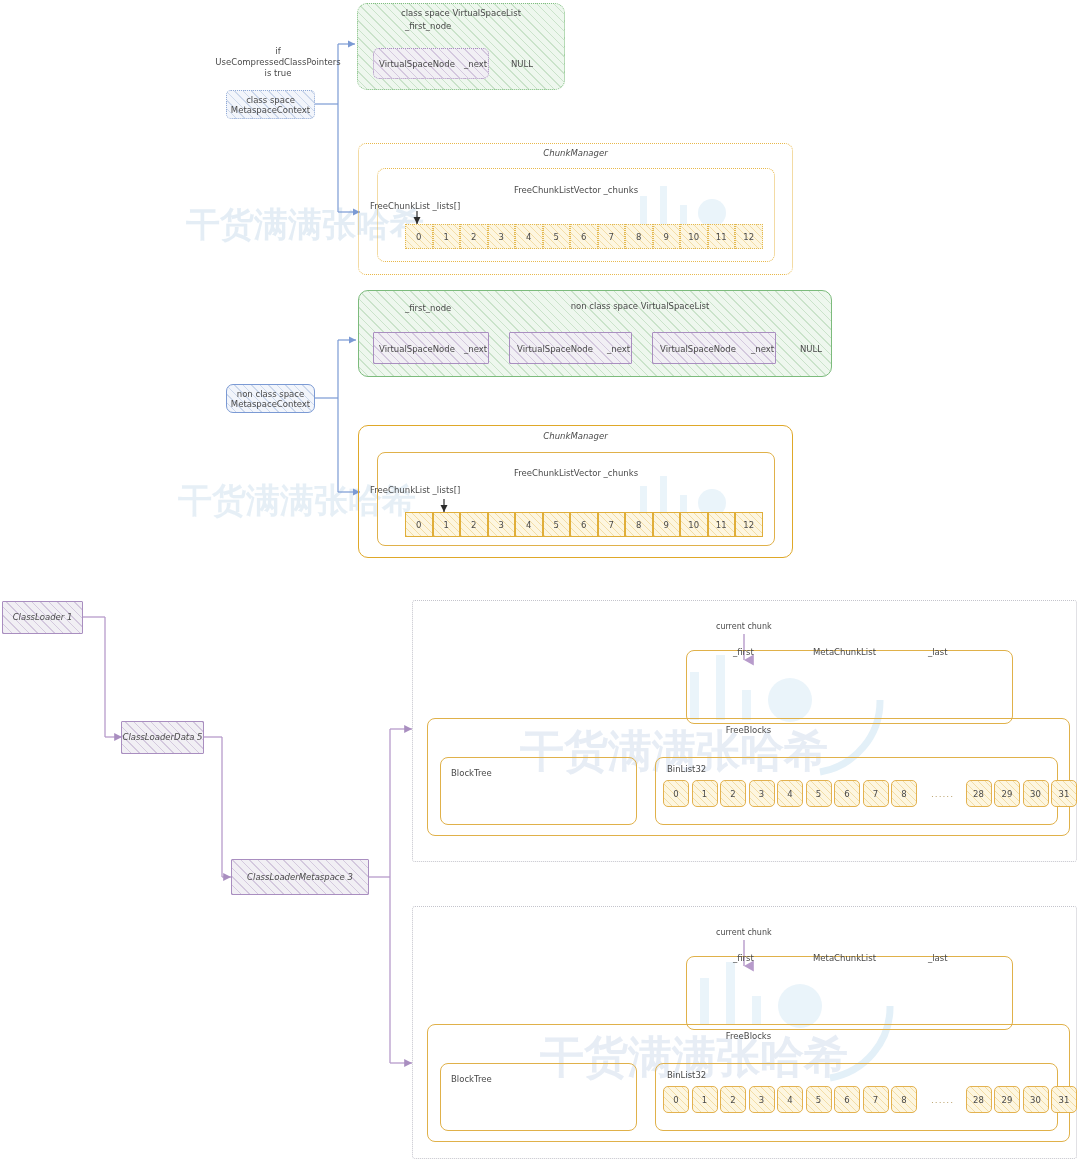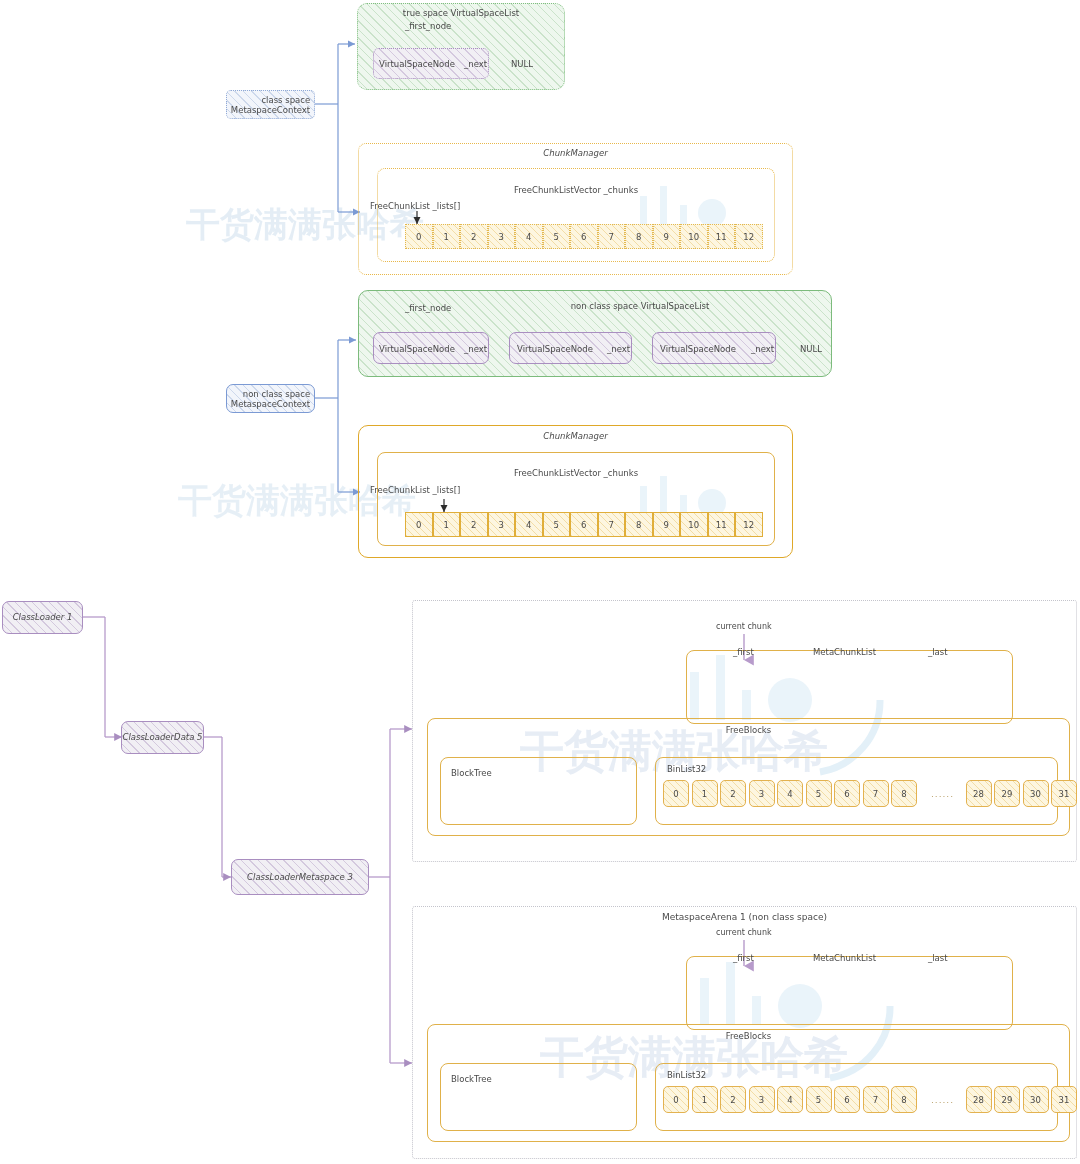--- a/index.html
+++ b/index.html
@@ -24,33 +24,32 @@
   }
   .hatch-purple{
     background-color:#f1eff4;
     background-image:repeating-linear-gradient(45deg,
        rgba(150,120,175,.32) 0 1px, rgba(0,0,0,0) 1px 6px);
   }
   .hatch-blue{
     background-color:#f2f5fb;
     background-image:repeating-linear-gradient(45deg,
        rgba(120,150,200,.30) 0 1px, rgba(0,0,0,0) 1px 6px);
-    text-align:right;
   }
   .hatch-orange{
     background-color:#fdf6e0;
     background-image:repeating-linear-gradient(45deg,
        rgba(225,180,70,.38) 0 1px, rgba(0,0,0,0) 1px 5px);
   }
 
   
   .box-green-dot{border:1.4px dotted #7fbf7f;border-radius:10px;}
   .box-green-solid{border:1.4px solid #7cbb7c;border-radius:10px;}
   .box-purple-dot{border:1.2px dotted #a98ec0;border-radius:6px;}
-  .box-purple-solid{border:1.2px solid #a98ec0;border-radius:7px;}
+  .box-purple-solid{border:1.2px solid #a98ec0;border-radius:1px;}
   .box-blue-dot{border:1.2px dotted #8fa9d6;border-radius:5px;}
   .box-blue-solid{border:1.2px solid #7b9ad4;border-radius:7px;}
   .box-orange-dot{border:1.3px dotted #e8b84b;border-radius:8px;}
   .box-orange-solid{border:1.4px solid #dfa829;border-radius:10px;}
   .box-orange-thin{border:1.1px solid #e0b14a;border-radius:8px;}
   .box-gray-dot{border:1.1px dotted #c4c4cc;border-radius:3px;}
 
   
   .cells{display:flex;}
   .cell{
@@ -197,29 +196,32 @@
       <path d="M390,877 L390,1063"></path>
       <path d="M390,1063 L412,1063" marker-end="url(#ar-purple)"></path>
     </g>
 
     <g stroke="#b79bcb" stroke-width="1.4" fill="none">
       <path d="M744,634 L744,660" marker-end="url(#ar-purple-dn)"></path>
       <path d="M744,940 L744,966" marker-end="url(#ar-purple-dn)"></path>
     </g>
   </svg>
 
+  <div class="abs lbl lbl-c" style="left:196px;top:46px;width:164px;white-space:pre-line;">if
+UseCompressedClassPointers
+is true</div>
 
   <div class="abs box-blue-dot hatch-blue lbl lbl-c" style="left:226px;top:90px;width:89px;height:29px;display:flex;align-items:center;justify-content:center;white-space:pre-line;line-height:10px;">class space
 MetaspaceContext</div>
 
   <div class="abs box-blue-solid hatch-blue lbl lbl-c" style="left:226px;top:384px;width:89px;height:29px;display:flex;align-items:center;justify-content:center;white-space:pre-line;line-height:10px;">non class space
 MetaspaceContext</div>
 
   <div class="abs box-green-dot hatch-green" style="left:357px;top:3px;width:208px;height:87px;"></div>
-  <div class="abs lbl lbl-c" style="left:357px;top:8px;width:208px;">true space VirtualSpaceList</div>
+  <div class="abs lbl lbl-c" style="left:357px;top:8px;width:208px;">class space VirtualSpaceList</div>
   <div class="abs lbl" style="left:405px;top:21px;">_first_node</div>
 
   <div class="abs box-purple-dot hatch-purple" style="left:373px;top:48px;width:116px;height:31px;"></div>
   <div class="abs lbl" style="left:379px;top:59px;">VirtualSpaceNode</div>
   <div class="abs lbl" style="left:464px;top:59px;">_next</div>
   <div class="abs lbl" style="left:511px;top:59px;">NULL</div>
 
   <div class="abs box-orange-dot" style="left:358px;top:143px;width:435px;height:132px;"></div>
   <div class="abs lbl lbl-c ital" style="left:358px;top:148px;width:435px;">ChunkManager</div>
 
@@ -317,21 +319,20 @@
       <div class="cell hatch-orange cell-round" style="width: 26px; height: 27px;">7</div>
       <div class="cell hatch-orange cell-round" style="width: 26px; height: 27px;">8</div>
       <div class="dots-sep" style="width: 46px; height: 27px;">......</div>
       <div class="cell hatch-orange cell-round" style="width: 26px; height: 27px;">28</div>
       <div class="cell hatch-orange cell-round" style="width: 26px; height: 27px;">29</div>
       <div class="cell hatch-orange cell-round" style="width: 26px; height: 27px;">30</div>
       <div class="cell hatch-orange cell-round" style="width: 26px; height: 27px;">31</div>
     </div>
 
   <div class="abs box-gray-dot" style="left:412px;top:906px;width:665px;height:253px;"></div>
-  <div class="abs lbl lbl-c" style="left:412px;top:912px;width:665px;font-size:9px;">MetaspaceArena 1 (non class space)</div>
   <div class="abs lbl" style="left:716px;top:927px;font-size:8px;">current chunk</div>
 
   <div class="abs box-orange-thin" style="left:686px;top:956px;width:327px;height:74px;"></div>
   <div class="abs lbl" style="left:733px;top:953px;">_first</div>
   <div class="abs lbl" style="left:813px;top:953px;">MetaChunkList</div>
   <div class="abs lbl" style="left:928px;top:953px;">_last</div>
 
   <div class="abs box-orange-thin" style="left:427px;top:1024px;width:643px;height:118px;"></div>
   <div class="abs lbl lbl-c" style="left:427px;top:1031px;width:643px;">FreeBlocks</div>
 

